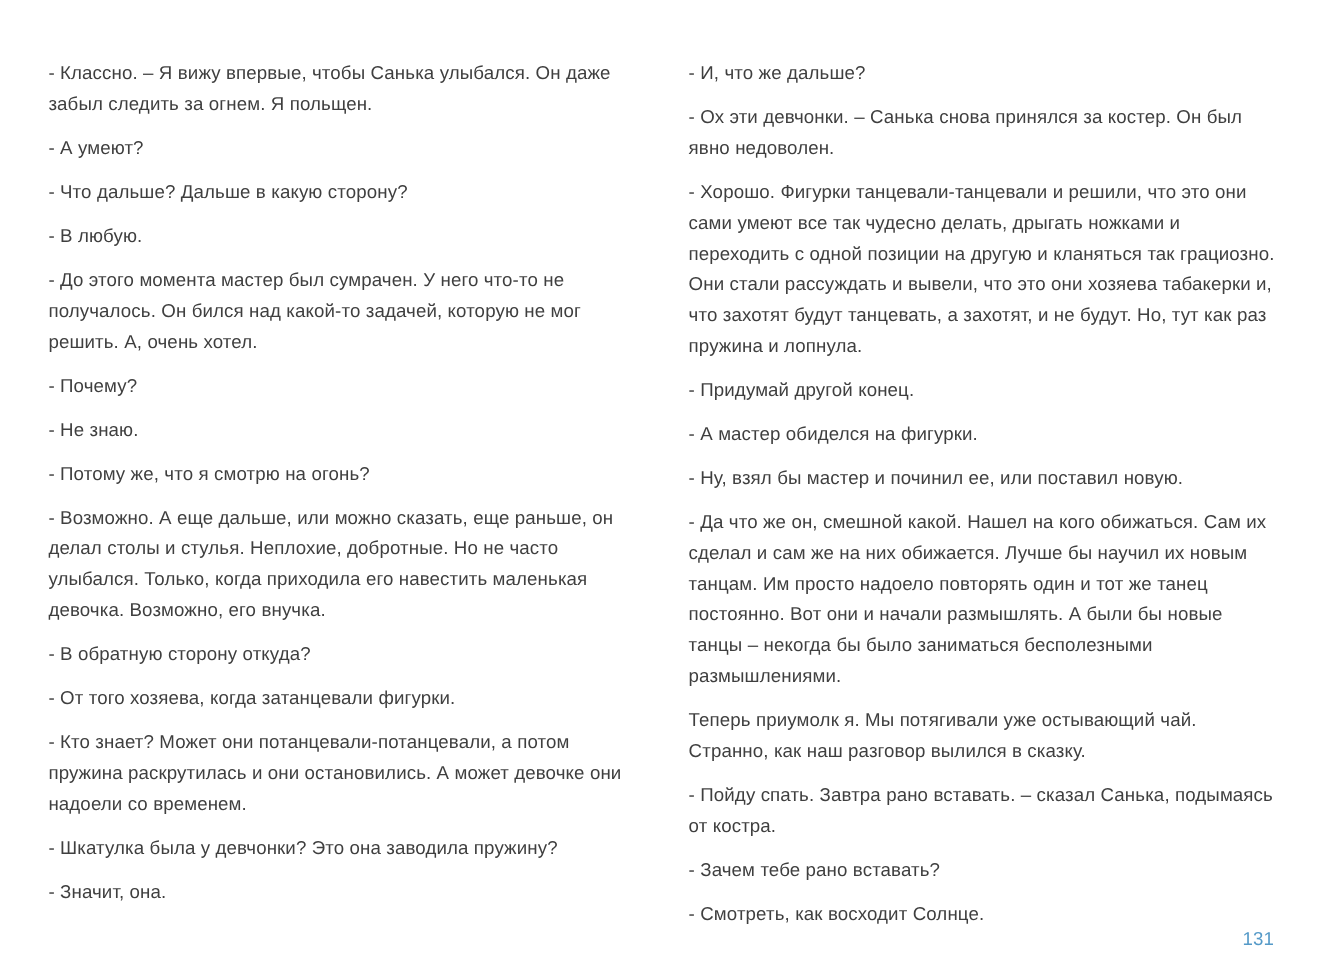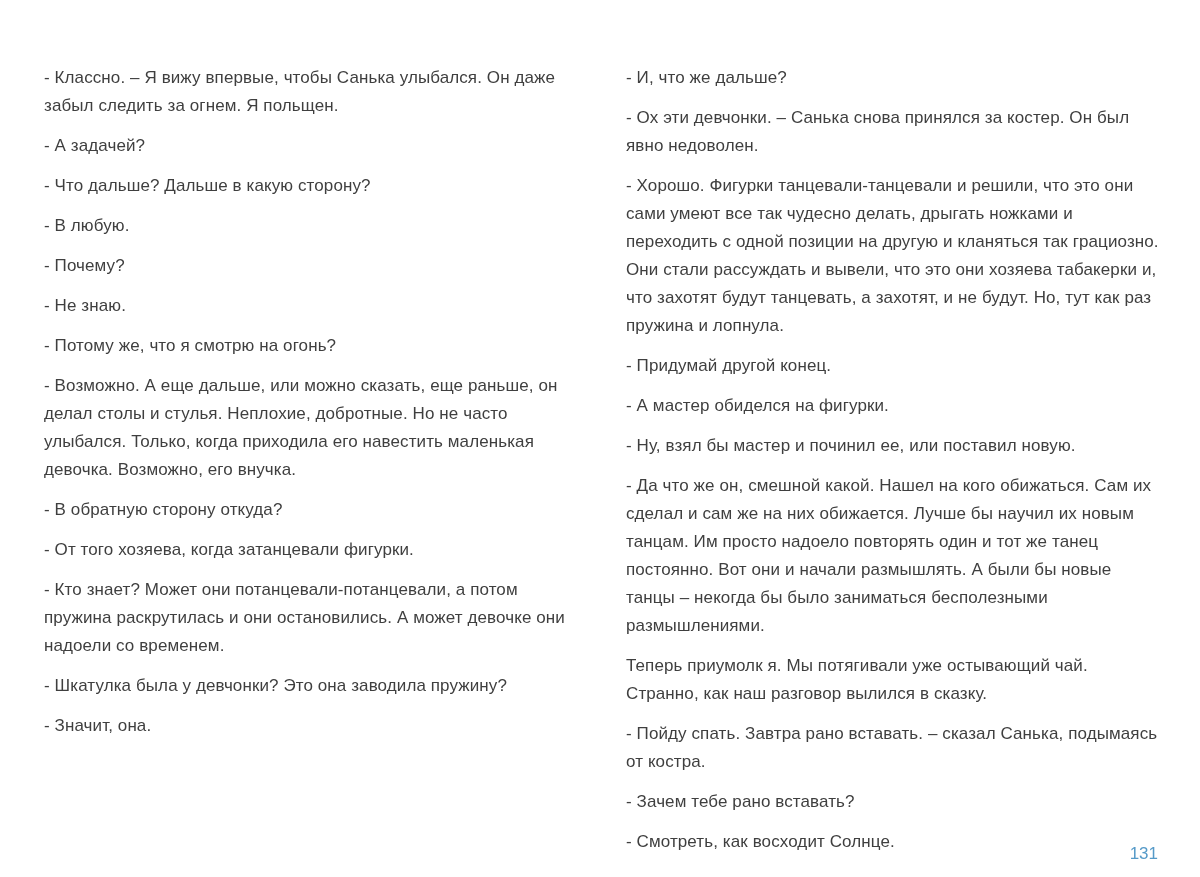--- a/index.html
+++ b/index.html
@@ -19,21 +19,20 @@
     position: absolute;
     inset: 0;
     background: #ffffff;
   }
   .columns {
     display: flex;
     gap: 46px;
     padding: 53px 38px 0 44px;
     box-sizing: border-box;
     width: 100%;
-    margin-top: 11px;
   }
   .column {
     flex: 1 1 0;
     min-width: 0;
   }
   .column p {
     margin: 0 0 12px 0;
     font-size: 17px;
     line-height: 28px;
     font-weight: 400;
@@ -49,23 +48,24 @@
     color: #559ac8;
   }
 </style>
 </head>
 <body>
 
 <div class="page">
   <div class="columns">
     <div class="column">
         <p>- Классно. – Я вижу впервые, чтобы Санька улыбался. Он даже забыл следить за огнем. Я польщен.</p>
-        <p>- А задачей?</p>
+        <p>- А умеют?</p>
         <p>- Что дальше? Дальше в какую сторону?</p>
         <p>- В любую.</p>
+        <p>- До этого момента мастер был сумрачен. У него что-то не получалось. Он бился над какой-то задачей, которую не мог решить. А, очень хотел.</p>
         <p>- Почему?</p>
         <p>- Не знаю.</p>
         <p>- Потому же, что я смотрю на огонь?</p>
         <p>- Возможно. А еще дальше, или можно сказать, еще раньше, он делал столы и стулья. Неплохие, добротные. Но не часто улыбался. Только, когда приходила его навестить маленькая девочка. Возможно, его внучка.</p>
         <p>- В обратную сторону откуда?</p>
         <p>- От того хозяева, когда затанцевали фигурки.</p>
         <p>- Кто знает? Может они потанцевали-потанцевали, а потом пружина раскрутилась и они остановились. А может девочке они надоели со временем.</p>
         <p>- Шкатулка была у девчонки? Это она заводила пружину?</p>
         <p>- Значит, она.</p>
       </div>

